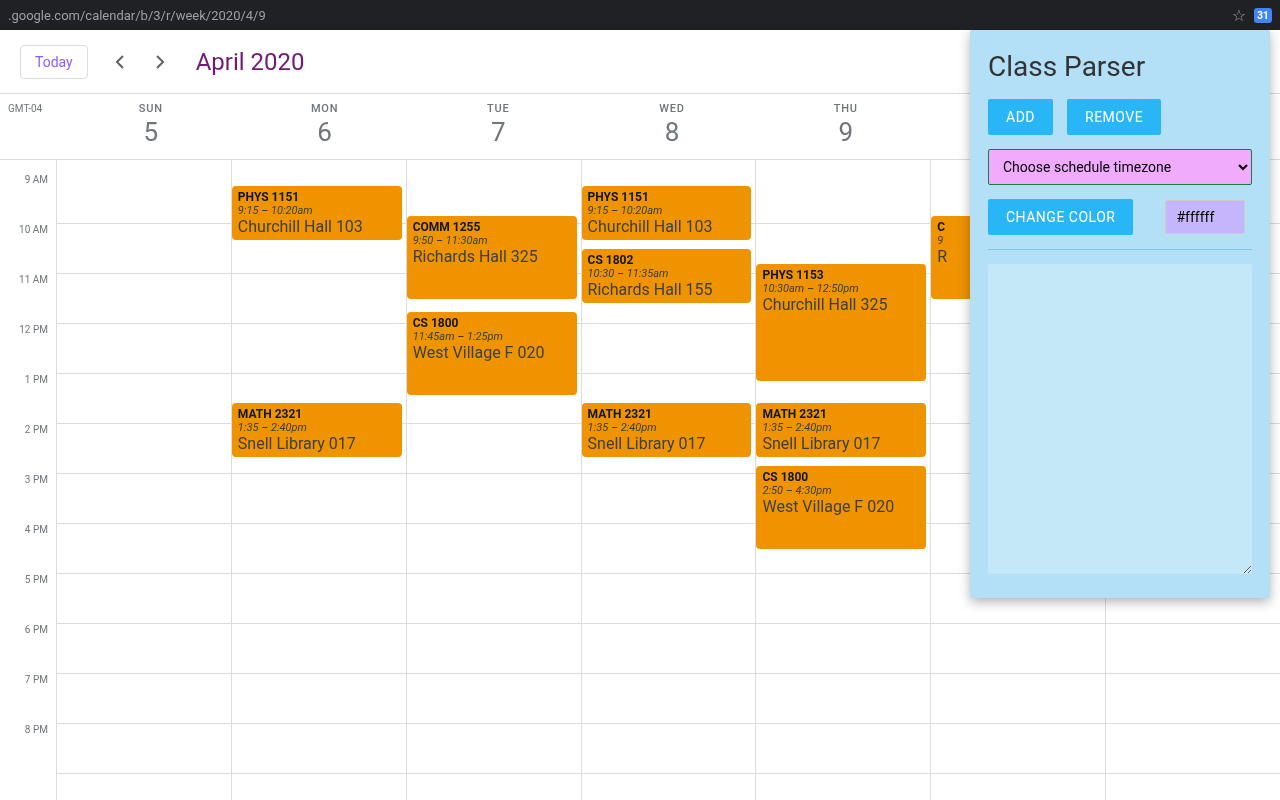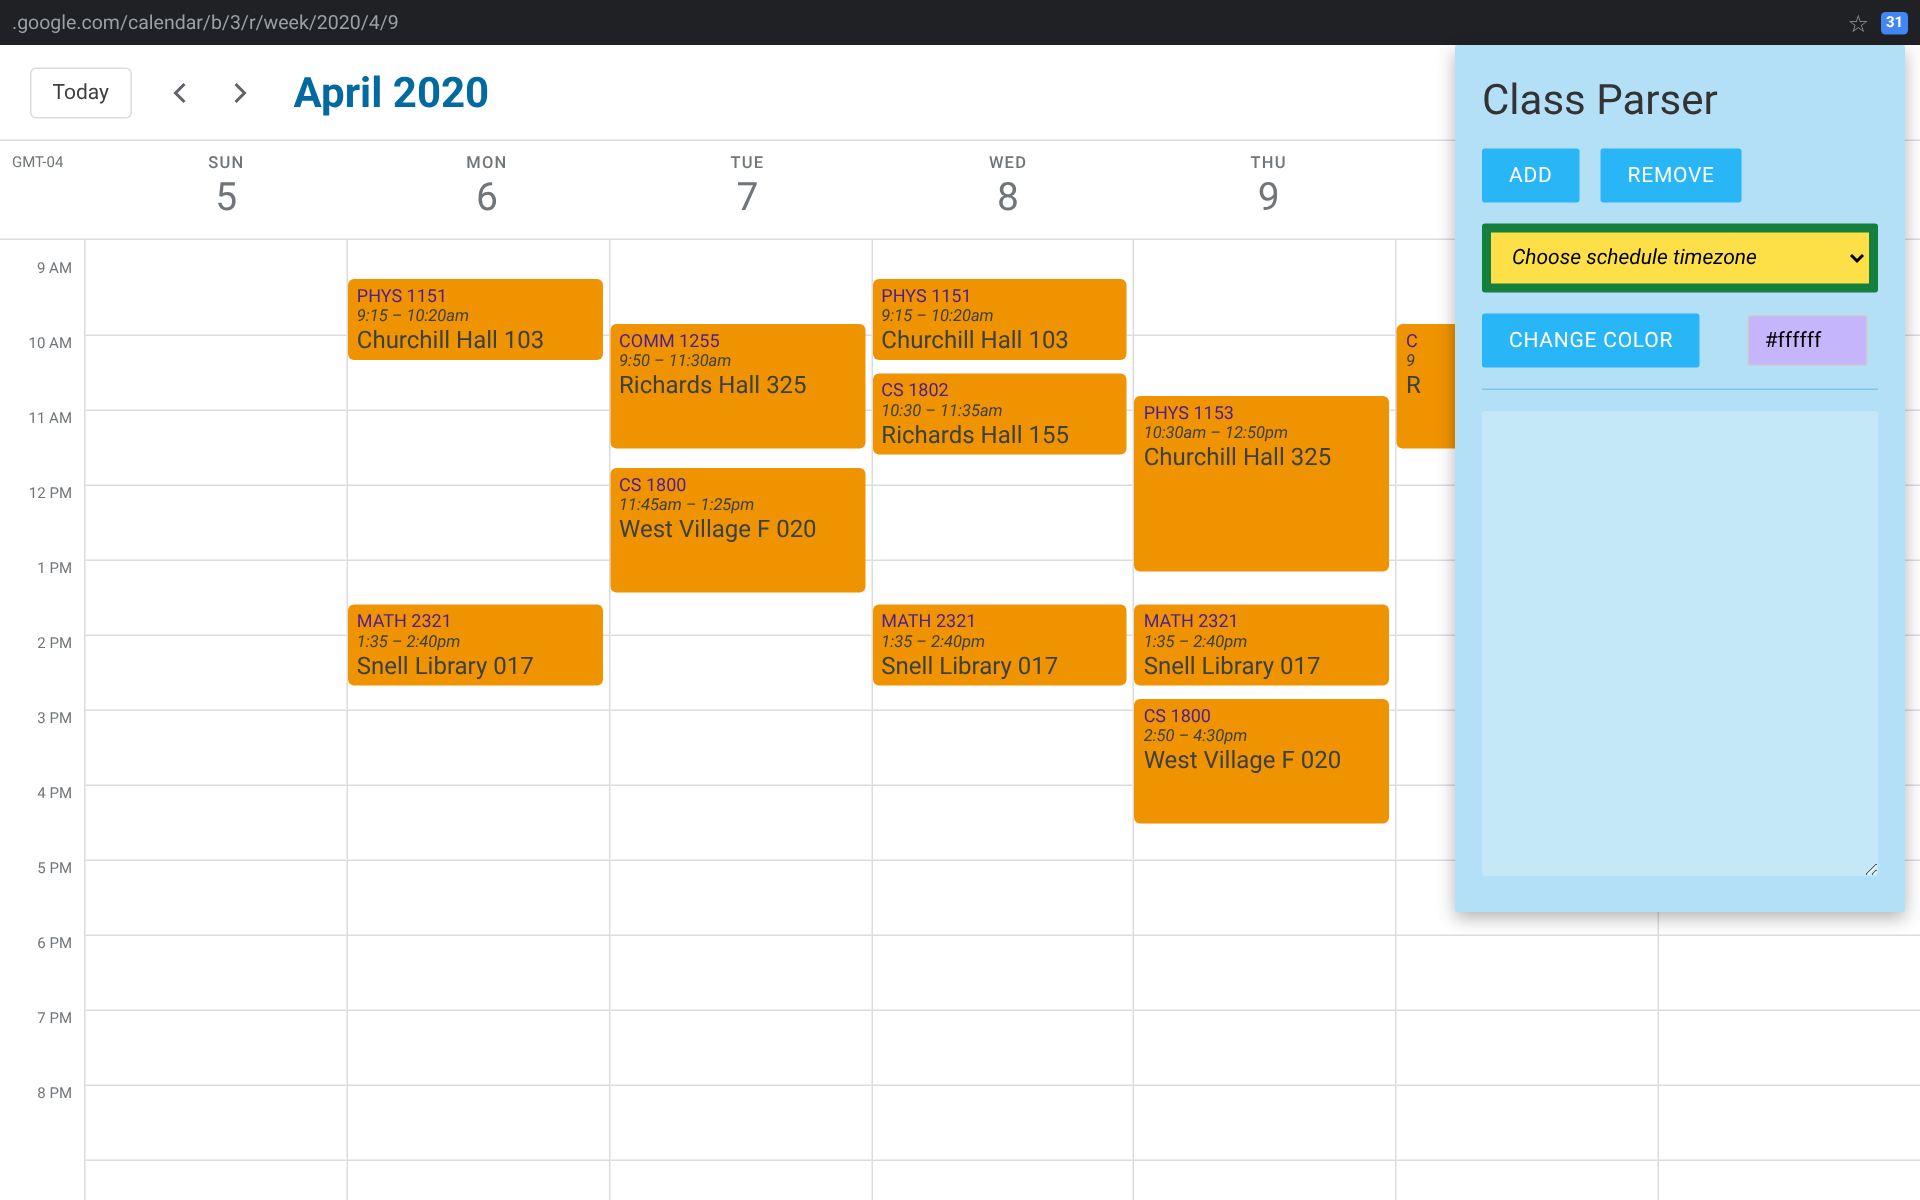--- a/index.html
+++ b/index.html
@@ -5,24 +5,24 @@
 * { margin: 0; padding: 0; box-sizing: border-box; font-family: -apple-system, BlinkMacSystemFont, "Segoe UI", Roboto, Arial, sans-serif; }
 body { width: 1280px; height: 800px; overflow: hidden; background: #fff; }
 
 .browser-bar { background: #202124; height: 30px; display: flex; align-items: center; padding: 0 8px; position: relative; }
 .browser-url { color: #9aa0a6; font-size: 13px; }
 .browser-icons { position: absolute; right: 8px; display: flex; gap: 8px; align-items: center; }
 .star-icon { color: #9aa0a6; font-size: 16px; }
 .ext-icon { width: 18px; height: 15px; background: #4285f4; border-radius: 3px; display: flex; align-items: center; justify-content: center; color: #fff; font-size: 10px; font-weight: bold; }
 
 .cal-header { height: 64px; display: flex; align-items: center; padding: 0 20px; border-bottom: 1px solid #dadce0; background: #fff; }
-.today-btn { border: 1px solid #dadce0; border-radius: 4px; padding: 8px 14px; font-size: 14px; color: #404040; background: #fff; margin-right: 16px; cursor: pointer; }
+.today-btn { border: 1px solid #dadce0; border-radius: 4px; padding: 8px 14px; font-size: 14px; color: #8b5cf6; background: #fff; margin-right: 16px; cursor: pointer; }
 .nav-arrows { display: flex; gap: 8px; margin-right: 20px; }
 .nav-arrow { width: 32px; height: 32px; display: flex; align-items: center; justify-content: center; color: #5f6368; font-size: 18px; cursor: pointer; border-radius: 50%; }
-.month-title { font-size: 28px; font-weight: 700; color: #0369a1; }
+.month-title { font-size: 24px; font-weight: 400; color: #701a75; }
 .header-right { margin-left: auto; display: flex; gap: 16px; align-items: center; }
 .header-icon { color: #5f6368; font-size: 20px; cursor: pointer; }
 
 .cal-body { display: flex; height: calc(100% - 94px); }
 .cal-main { flex: 1; display: flex; flex-direction: column; }
 
 .day-headers { display: flex; padding-left: 64px; border-bottom: 1px solid #dadce0; }
 .day-header-col { flex: 1; text-align: center; padding: 8px 0 12px; }
 .day-name { font-size: 11px; color: #70757a; font-weight: 500; letter-spacing: 0.8px; }
 .day-num { font-size: 26px; color: #70757a; font-weight: 400; margin-top: 2px; }
@@ -30,29 +30,29 @@
 .tz-label { height: 20px; padding-left: 8px; font-size: 10px; color: #70757a; display: flex; align-items: flex-end; width: 56px; position: absolute; top: 94px; }
 
 .time-grid { display: flex; flex: 1; overflow: hidden; position: relative; }
 .time-col { width: 56px; flex-shrink: 0; }
 .time-label { height: 50px; text-align: right; padding-right: 8px; font-size: 10px; color: #70757a; position: relative; top: -6px; }
 .grid-cols { flex: 1; display: flex; position: relative; }
 .grid-col { flex: 1; border-left: 1px solid #dadce0; position: relative; }
 .grid-hour { height: 50px; border-bottom: 1px solid #dadce0; }
 
 .event { position: absolute; left: 0; right: 4px; background: #F09300; color: #fff; border-radius: 4px; padding: 4px 6px; font-size: 12px; overflow: hidden; cursor: pointer; }
-.event-title { font-weight: 400; color: #4c1d95; white-space: nowrap; overflow: hidden; }
+.event-title { font-weight: 700; color: #0f172a; white-space: nowrap; overflow: hidden; }
 .event-time { color: #3c4043; font-size: 11px; white-space: nowrap; font-style: italic; }
 .event-loc { color: #3c4043; font-size: 16px; white-space: nowrap; overflow: hidden; }
 
 .panel { position: absolute; top: 30px; right: 10px; width: 300px; background: #b3e0f7; border-radius: 2px; padding: 20px 18px; box-shadow: 0 4px 12px rgba(0,0,0,0.3); z-index: 100; }
 .panel-title { font-size: 28px; font-weight: 400; color: #333; margin-bottom: 16px; }
 .panel-btns { display: flex; gap: 14px; margin-bottom: 14px; }
 .panel-btn { background: #29b6f6; color: #fff; border: none; padding: 10px 18px; font-size: 14px; border-radius: 2px; cursor: pointer; letter-spacing: 0.5px; }
-.panel-select { width: 100%; padding: 8px 10px; font-size: 14px; border: 6px solid #15803d; border-radius: 2px; background: #fde047; margin-bottom: 14px; cursor: pointer; font-style: italic; }
+.panel-select { width: 100%; padding: 8px 10px; font-size: 14px; border: 1px solid #15803d; border-radius: 2px; background: #f0abfc; margin-bottom: 14px; cursor: pointer; }
 .panel-row2 { display: flex; gap: 32px; margin-bottom: 14px; align-items: center; }
 .color-input { background: #c4b5fd; border: 1px solid #ccc; padding: 8px 10px; font-size: 14px; width: 80px; border-radius: 2px; }
 .panel-divider { height: 1px; background: #7fc6e8; margin: 10px 0 14px; }
 .panel-text { background: #c5e8f9; border: none; width: 100%; height: 310px; border-radius: 2px; }
 </style>
 </head>
 <body>
 
 <div class="browser-bar">
   <span class="browser-url">.google.com/calendar/b/3/r/week/2020/4/9</span>

